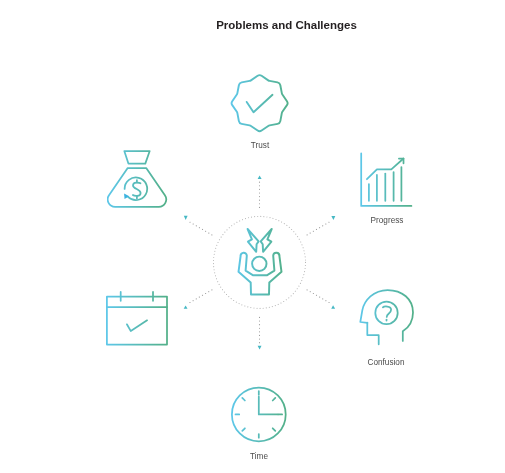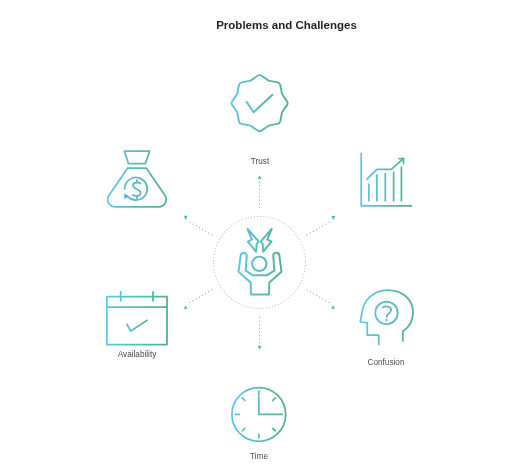--- a/index.html
+++ b/index.html
@@ -57,40 +57,41 @@
         <linearGradient id="gT" gradientUnits="userSpaceOnUse" x1="2" y1="0" x2="60" y2="0">
       <stop offset="0" stop-color="#5dc7e8"></stop>
           <stop offset="1" stop-color="#53b089"></stop>
         </linearGradient>
       </defs>
     <g fill="none" stroke="url(#gT)" stroke-width="1.9" stroke-linejoin="round" stroke-linecap="round">
       <path d="M28.62 2.80A3.50 3.50 0 0 1 32.58 2.80L39.25 7.38A3.50 3.50 0 0 0 40.59 7.93L48.54 9.42A3.50 3.50 0 0 1 51.33 12.21L52.82 20.16A3.50 3.50 0 0 0 53.37 21.50L57.95 28.17A3.50 3.50 0 0 1 57.95 32.13L53.37 38.80A3.50 3.50 0 0 0 52.82 40.14L51.33 48.09A3.50 3.50 0 0 1 48.54 50.88L40.59 52.37A3.50 3.50 0 0 0 39.25 52.92L32.58 57.50A3.50 3.50 0 0 1 28.62 57.50L21.95 52.92A3.50 3.50 0 0 0 20.61 52.37L12.66 50.88A3.50 3.50 0 0 1 9.87 48.09L8.38 40.14A3.50 3.50 0 0 0 7.83 38.80L3.25 32.13A3.50 3.50 0 0 1 3.25 28.17L7.83 21.50A3.50 3.50 0 0 0 8.38 20.16L9.87 12.21A3.50 3.50 0 0 1 12.66 9.42L20.61 7.93A3.50 3.50 0 0 0 21.95 7.38Z"></path>
       <path d="M17.7 28.9 L24.5 39.2 L43.5 21.8"></path>
     </g>
   </svg>
-  <span class="lbl" style="left:180px;top:157px">Trust</span>
+  <span class="lbl" style="left:180px;top:141px">Trust</span>
 
   <svg class="icon" style="left:360px;top:152px" width="54" height="56" viewBox="0 0 54 56">
     <defs>
         <linearGradient id="gP" gradientUnits="userSpaceOnUse" x1="1" y1="0" x2="52" y2="0">
       <stop offset="0" stop-color="#5dc7e8"></stop>
           <stop offset="1" stop-color="#53b089"></stop>
         </linearGradient>
       </defs>
     <g fill="none" stroke="url(#gP)" stroke-width="1.75" stroke-linejoin="round" stroke-linecap="round">
       <path d="M1.2 1.4 L1.2 53.9 L51.4 53.9"></path>
       <line x1="8.9" y1="32.1" x2="8.9" y2="48.8"></line>
       <line x1="16.9" y1="22.9" x2="16.9" y2="48.8"></line>
       <line x1="25.3" y1="21.5" x2="25.3" y2="48.8"></line>
       <line x1="33.6" y1="20.1" x2="33.6" y2="48.8"></line>
       <line x1="41.4" y1="15.1" x2="41.4" y2="48.8"></line>
       <path d="M6.9 27.2 L16.9 17.3 L31.3 17.3 L43.5 6.5"></path>
       <path d="M38.9 6.5 L43.5 6.5 L43.5 11.3"></path>
     </g>
   </svg>
+  <span class="lbl" style="left:307px;top:216px">Progress</span>
 
   <svg class="icon" style="left:358px;top:287px" width="58" height="60" viewBox="0 0 58 60">
     <defs>
         <linearGradient id="gH" gradientUnits="userSpaceOnUse" x1="2" y1="0" x2="56" y2="0">
       <stop offset="0" stop-color="#5dc7e8"></stop>
           <stop offset="1" stop-color="#53b089"></stop>
         </linearGradient>
       </defs>
     <g fill="none" stroke="url(#gH)" stroke-width="1.75" stroke-linejoin="round" stroke-linecap="round">
       <path d="M44.8 53.9 L44.8 44.3 C 52.3 39.4 55.0 32.6 55.0 25.4 C 55.0 12.2 44.3 3.0 29.6 3.0 C 15.6 3.0 6.2 13.3 4.3 23.3 L 2.3 35.0 L 9.4 35.8"></path>
@@ -132,21 +133,20 @@
         </linearGradient>
       </defs>
     <g fill="none" stroke="url(#gA)" stroke-width="1.75" stroke-linejoin="round" stroke-linecap="round">
       <rect x="1.9" y="6.5" width="60.1" height="48"></rect>
       <line x1="1.9" y1="17.0" x2="62.0" y2="17.0"></line>
       <line x1="15.7" y1="1.9" x2="15.7" y2="10.8"></line>
       <line x1="48.0" y1="1.9" x2="48.0" y2="10.8"></line>
       <path d="M21.9 34.3 L25.8 41.1 L42.1 30.3"></path>
     </g>
   </svg>
-  <span class="lbl" style="left:57px;top:350px">Availability</span>
 
   <svg class="icon" style="left:107px;top:150px" width="61" height="60" viewBox="0 0 61 60">
     <defs>
         <linearGradient id="gB" gradientUnits="userSpaceOnUse" x1="1" y1="0" x2="59" y2="0">
       <stop offset="0" stop-color="#5dc7e8"></stop>
           <stop offset="1" stop-color="#53b089"></stop>
         </linearGradient>
       </defs>
     <g fill="none" stroke="url(#gB)" stroke-width="1.75" stroke-linejoin="round" stroke-linecap="round">
       <path d="M17.3 1.0 L42.7 1.0 L38.3 13.6 L21.4 13.6 Z"></path>

